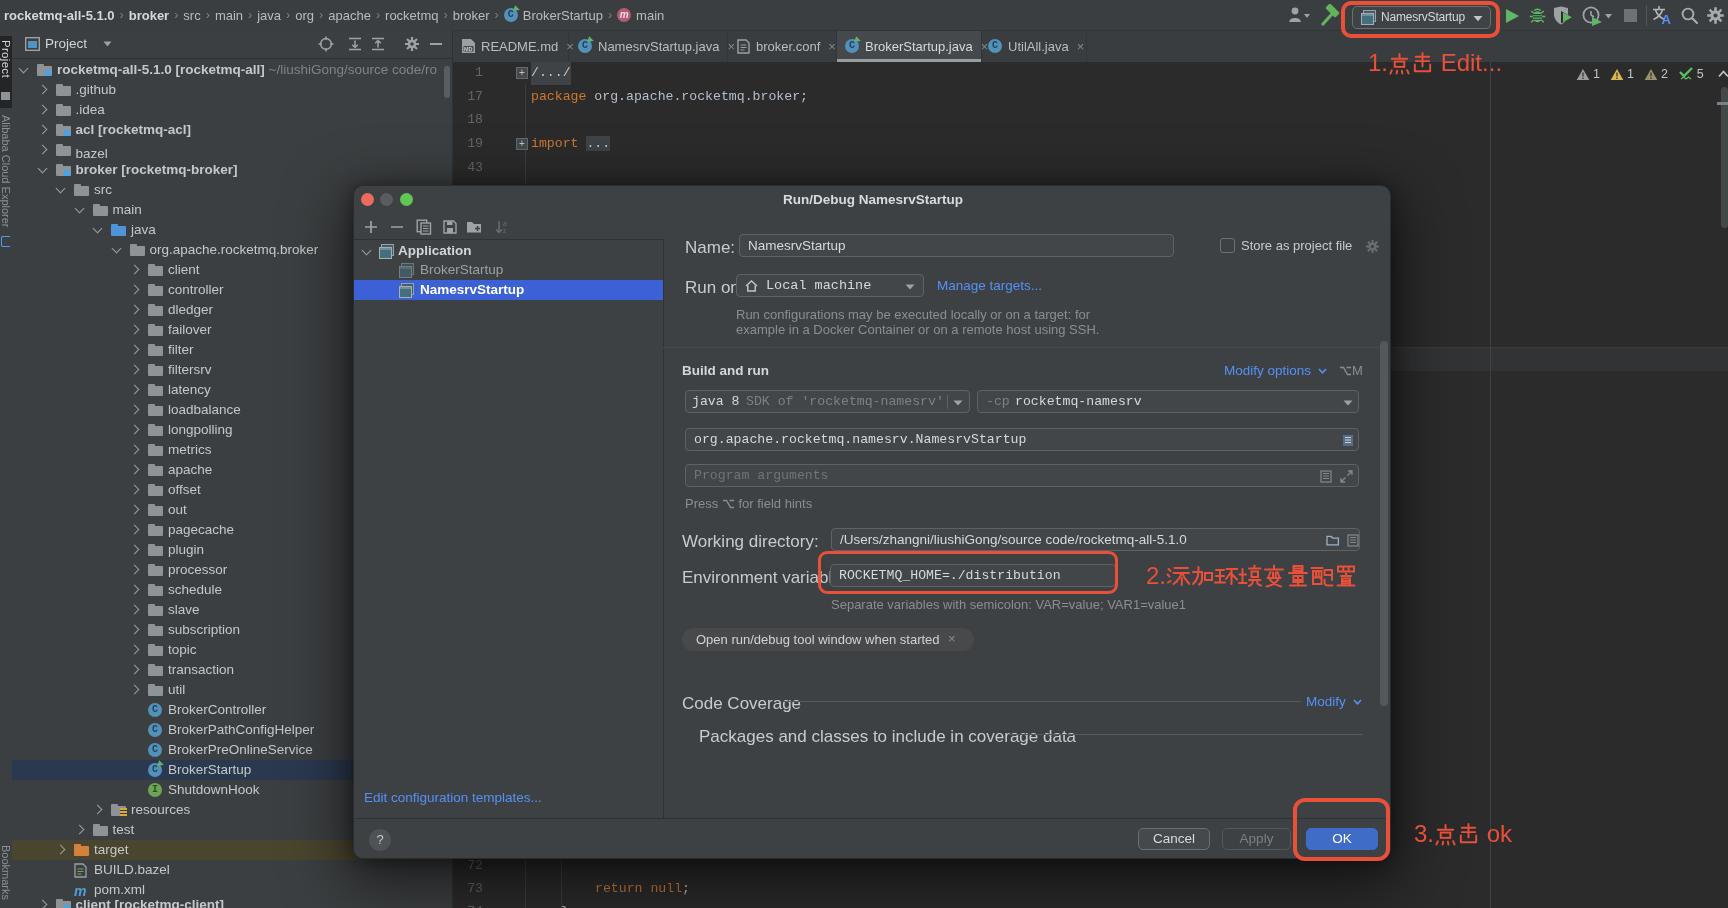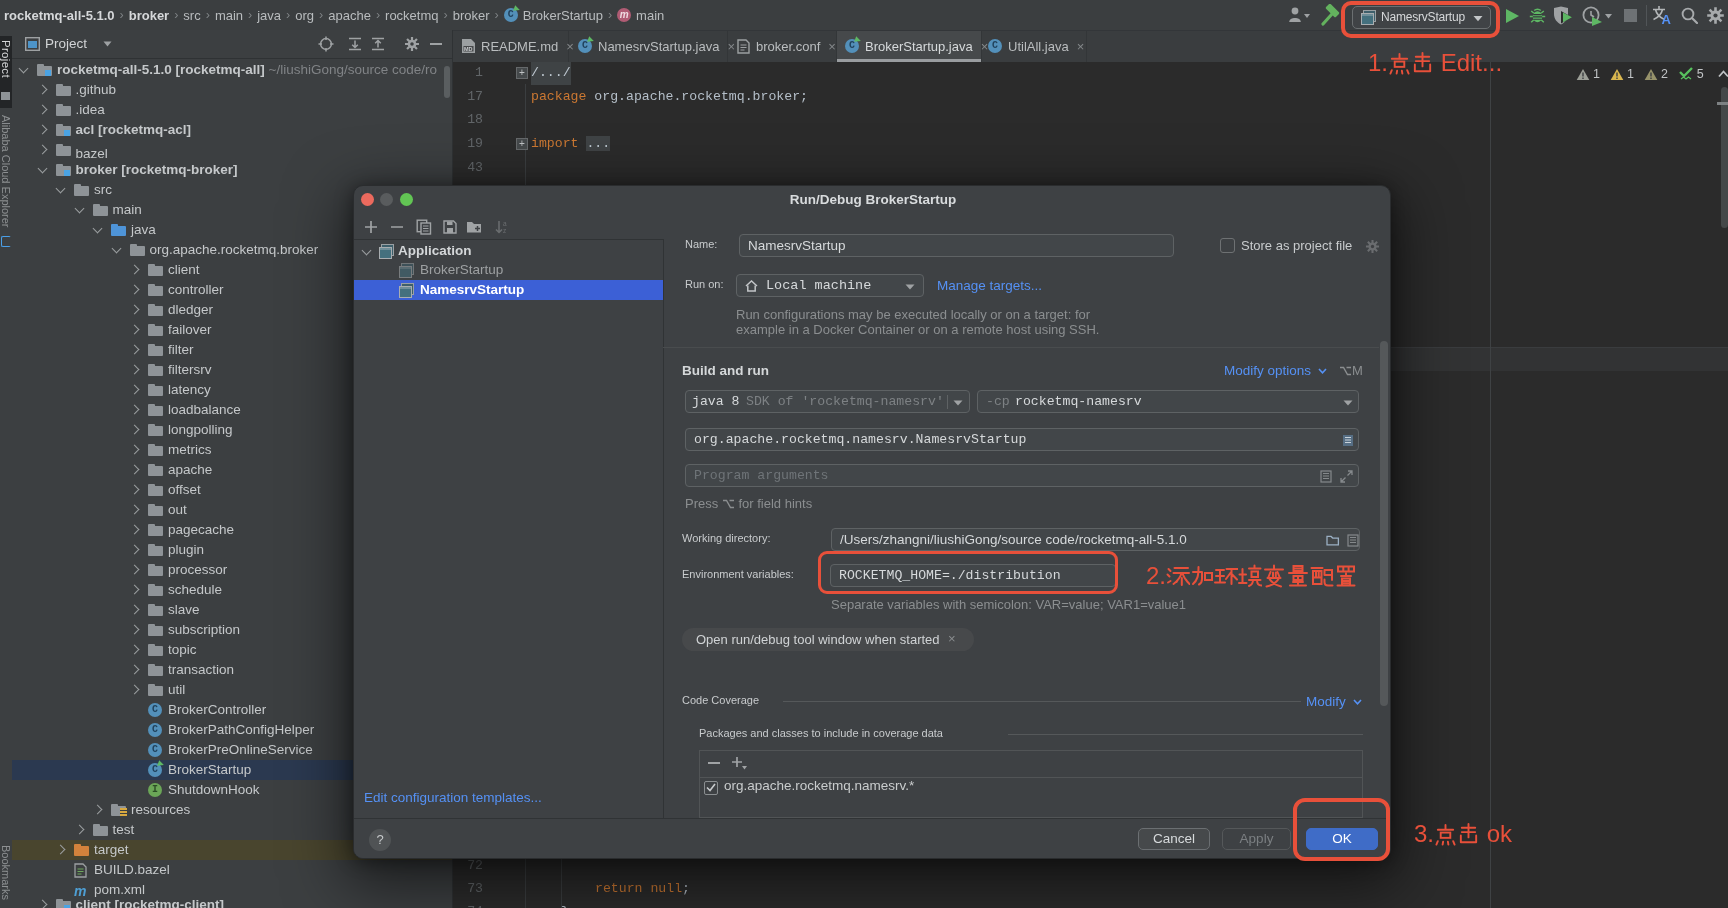--- a/index.html
+++ b/index.html
@@ -1,20 +1,20 @@
 <!DOCTYPE html>
 <html><head>
 <meta charset="utf-8">
 <style>
   html,body{margin:0;padding:0;background:#2b2b2b;}
   #screen{position:relative;width:1728px;height:908px;overflow:hidden;
     font-family:"Liberation Sans",sans-serif;background:#2b2b2b;}
   .abs{position:absolute;}
   .mono{font-family:"Liberation Mono",monospace;}
-  .lbl{font-size:11px;color:#c8cbcd;}
+  .lbl{font-size:17px;color:#c8cbcd;}
   .dim{color:#8b8e90;}
   .blue{color:#5591f5;}
   .bold{font-weight:bold;}
   .row{position:absolute;height:20px;line-height:20px;font-size:13.5px;color:#c5c8ca;white-space:nowrap;overflow:hidden;width:427px !important;}
   .chevR{position:absolute;width:6px;height:6px;border-right:1.6px solid #9b9ea0;border-bottom:1.6px solid #9b9ea0;transform:rotate(-45deg);}
   .chevD{position:absolute;width:6px;height:6px;border-right:1.6px solid #9b9ea0;border-bottom:1.6px solid #9b9ea0;transform:rotate(45deg);}
   .fold{position:absolute;width:12px;height:12px;background:#45494b;border:1px solid #66696b;box-sizing:border-box;color:#c0c3c5;font-size:10px;line-height:9px;text-align:center;}
   .redtxt{position:absolute;color:#e8503a;white-space:nowrap;}
   .input{position:absolute;background:#424649;border:1px solid #5e6264;border-radius:4px;box-sizing:border-box;}
   svg{display:block;}
@@ -490,21 +490,21 @@
         </div>
     </div>
   </div>
 
   <div class="abs" id="dialog" style="left:353px;top:185px;width:1038px;height:674px;background:#3e4144;border-radius:10px;
        box-shadow:0 18px 60px 8px rgba(0,0,0,.55), 0 2px 18px rgba(0,0,0,.4);border:1px solid #2a2c2e;box-sizing:border-box;overflow:hidden;">
 
     <div class="abs" style="left:7px;top:7px;width:13px;height:13px;border-radius:50%;background:#ec6a5e;"></div>
     <div class="abs" style="left:26px;top:7px;width:13px;height:13px;border-radius:50%;background:#595c5e;"></div>
     <div class="abs" style="left:46px;top:7px;width:13px;height:13px;border-radius:50%;background:#62c554;"></div>
-    <div class="abs" style="left:0;top:6px;width:1038px;text-align:center;font-size:13.5px;font-weight:bold;color:#d8dbdd;">Run/Debug BrokerStartup</div>
+    <div class="abs" style="left:0;top:6px;width:1038px;text-align:center;font-size:13.5px;font-weight:bold;color:#d8dbdd;">Run/Debug NamesrvStartup</div>
 
     <svg class="abs" style="left:10px;top:34px;" width="14" height="14" viewBox="0 0 14 14">
         <path d="M7 1 V13 M1 7 H13" stroke="#a0a3a5" stroke-width="1.7"></path>
       </svg>
     <svg class="abs" style="left:36px;top:34px;" width="14" height="14" viewBox="0 0 14 14">
         <path d="M1 7 H13" stroke="#a0a3a5" stroke-width="1.7"></path>
       </svg>
     <svg class="abs" style="left:62px;top:33px;" width="16" height="16" viewBox="0 0 16 16">
         <rect x="1.2" y="1.2" width="9.5" height="11.5" fill="none" stroke="#a0a3a5" stroke-width="1.4"></rect>
         <rect x="5" y="4" width="9.5" height="11" fill="#3e4144" stroke="#a0a3a5" stroke-width="1.4"></rect>
@@ -627,34 +627,20 @@
       <span class="abs" style="left:14px;top:4px;font-size:13px;color:#d0d3d5;">Open run/debug tool window when started</span>
       <span class="abs" style="left:266px;top:3px;font-size:13px;color:#8a8d8f;">×</span>
     </div>
     <div class="abs lbl" style="left:328px;top:508px;">Code Coverage</div>
     <div class="abs" style="left:429px;top:515px;width:518px;height:1px;background:#55585a;"></div>
     <div class="abs blue" style="left:952px;top:508px;font-size:13.5px;">Modify <svg style="display:inline-block;vertical-align:1px;margin-left:3px;" width="9" height="6" viewBox="0 0 9 6">
           <path d="M1 1 L4.5 4.8 L8 1" stroke="#5591f5" stroke-width="1.6" fill="none"></path>
         </svg></div>
     <div class="abs lbl" style="left:345px;top:541px;">Packages and classes to include in coverage data</div>
     <div class="abs" style="left:654px;top:548px;width:355px;height:1px;background:#55585a;"></div>
-    <div class="abs" style="left:345px;top:564px;width:664px;height:68px;border:1px solid #515456;box-sizing:border-box;">
-      <div class="abs" style="left:8px;top:11px;width:12px;height:1.7px;background:#a0a3a5;"></div>
-      <svg class="abs" style="left:30px;top:4px;" width="18" height="16" viewBox="0 0 18 16">
-          <path d="M7 2 V12 M2 7 H12" stroke="#a0a3a5" stroke-width="1.7"></path>
-          <path d="M12 11 H17 L14.5 14.5 Z" fill="#a0a3a5"></path>
-        </svg>
-      <div class="abs" style="left:0;top:26px;width:662px;height:1px;background:#515456;"></div>
-      <div class="abs" style="left:4px;top:30px;width:14px;height:14px;border:1.4px solid #8a8e90;border-radius:2px;box-sizing:border-box;">
-        <svg width="10" height="9" viewBox="0 0 10 9" style="margin:1px;">
-            <path d="M1 4.5 L4 7.5 L9 1" stroke="#c8cbcd" stroke-width="1.6" fill="none"></path>
-          </svg>
-      </div>
-      <div class="abs" style="left:24px;top:27px;font-size:13.5px;color:#c9cccd;">org.apache.rocketmq.namesrv.*</div>
-    </div>
     <div class="abs blue" style="left:10px;top:604px;font-size:13.5px;">Edit configuration templates...</div>
 
     <div class="abs" style="left:0;top:632px;width:1038px;height:42px;background:#3e4144;border-top:1px solid #303335;box-sizing:border-box;"></div>
     <div class="abs" style="left:15px;top:643px;width:22px;height:22px;border-radius:50%;background:#505355;color:#c6c9cb;text-align:center;line-height:22px;font-size:13px;">?</div>
     <div class="abs" style="left:784px;top:642px;width:72px;height:22px;background:#46494b;border:1px solid #6b6f72;border-radius:5px;box-sizing:border-box;text-align:center;line-height:20px;font-size:13.5px;color:#d7dadc;">Cancel</div>
     <div class="abs" style="left:868px;top:642px;width:69px;height:22px;background:transparent;border:1px solid #55585a;border-radius:5px;box-sizing:border-box;text-align:center;line-height:20px;font-size:13.5px;color:#7b7f82;">Apply</div>
     <div class="abs" style="left:952px;top:642px;width:72px;height:22px;background:#3f6cc7;border:1px solid #3f6cc7;border-radius:5px;box-sizing:border-box;text-align:center;line-height:20px;font-size:13.5px;color:#ffffff;">OK</div>
 
     <div class="abs" style="left:1026px;top:155px;width:8px;height:365px;background:#55585a;border-radius:4px;"></div>
   </div>

